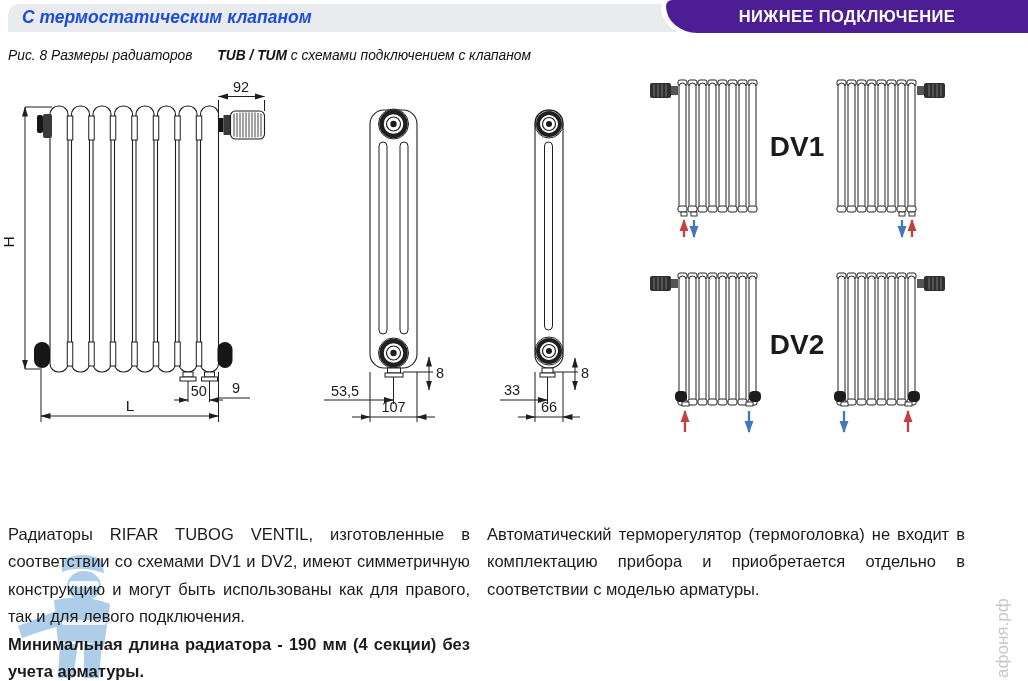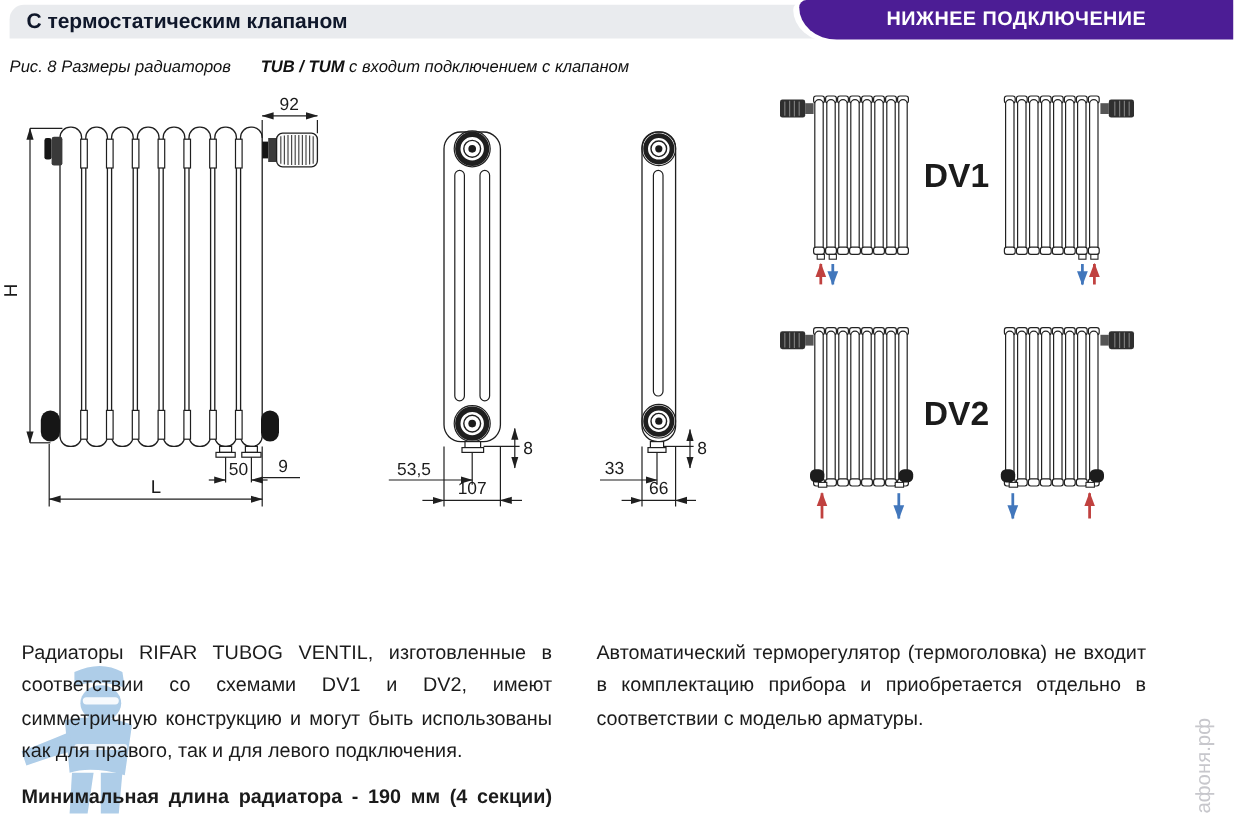--- a/index.html
+++ b/index.html
@@ -3,21 +3,21 @@
 <meta charset="utf-8">
 <style>
   html,body { margin:0; padding:0; background:#fff; }
   .page { position:relative; width:1028px; height:681px; background:#ffffff;
           font-family:"Liberation Sans", sans-serif; color:#1b1b1b; overflow:hidden; }
 
   
   .header-strip { position:absolute; left:8px; top:4px; width:1020px; height:28px;
                   background:#e9ebee; border-top-left-radius:12px; }
   .header-title { position:absolute; left:22px; top:7px; font-size:17.5px; font-weight:700;
-                  color:#0f172a; }
+                  font-style:italic; color:#1d4ed8; }
   .header-tab { position:absolute; left:666px; top:0; width:362px; height:33px; background:#4c1d95;
                 border-bottom-left-radius:36px 31px; border-top-left-radius:7px;
                 box-shadow:-5px 2px 0 0 #ffffff; display:flex; align-items:center; justify-content:center; }
   .header-tab span { color:#ffffff; font-weight:700; font-size:16.5px; letter-spacing:.4px; }
 
   .caption { position:absolute; left:8px; top:48px; font-style:italic; font-size:13.8px; color:#111; }
   .caption b { font-weight:700;margin-left:21px; }
 
   svg.draw { position:absolute; }
   svg text { font-family:"Liberation Sans", sans-serif; fill:#1b1b1b; }
@@ -25,40 +25,40 @@
   .dimbig { font-size:15.5px; }
   .dvlabel { font-size:28px; font-weight:700; }
 
   .note { position:absolute; left:8px; top:446px; font-style:italic; font-size:15.5px;
           line-height:27px; z-index:2; }
 
   .col-left  { position:absolute; left:8px;  top:521px; width:462px; font-size:16.5px;
                line-height:27.4px; text-align:justify; z-index:2; }
   .col-right { position:absolute; left:487px; top:521px; width:478px; font-size:16.5px;
                line-height:27.4px; text-align:justify; z-index:2; }
-  .col-left p, .col-right p { margin:10px; }
+  .col-left p, .col-right p { margin:0; }
   .col-left p.bold { font-weight:700; }
 
   .mascot { position:absolute; left:12px; top:552px; z-index:1; }
   .sitemark { position:absolute; left:993px; top:563px; height:115px; color:#c7c7cc;
               font-size:17px; writing-mode:vertical-rl; transform:rotate(180deg); z-index:1; }
 </style>
 </head>
 <body>
 
 <div class="page">
 
   <div class="header-strip"></div>
   <div class="header-title">С термостатическим клапаном</div>
   <div class="header-tab">
     <span>НИЖНЕЕ ПОДКЛЮЧЕНИЕ</span>
   </div>
 
   <div class="caption">
-    <span>Рис. 8 Размеры радиаторов </span><b>TUB / TUM</b><span> с входит подключением с клапаном</span>
+    <span>Рис. 8 Размеры радиаторов </span><b>TUB / TUM</b><span> с схемами подключением с клапаном</span>
   </div>
 
   <svg class="draw" style="left:0;top:70px" width="640" height="372" viewBox="0 0 640 372">
     <defs>
       <marker id="da" markerUnits="userSpaceOnUse" markerWidth="10" markerHeight="8" refX="9.5" refY="4" orient="auto-start-reverse">
         <path d="M0,1 L10,4 L0,7 Z" fill="#1f1f1f"></path>
       </marker>
     </defs>
     <g stroke="#1f1f1f" stroke-width="1.1" fill="none">
 

